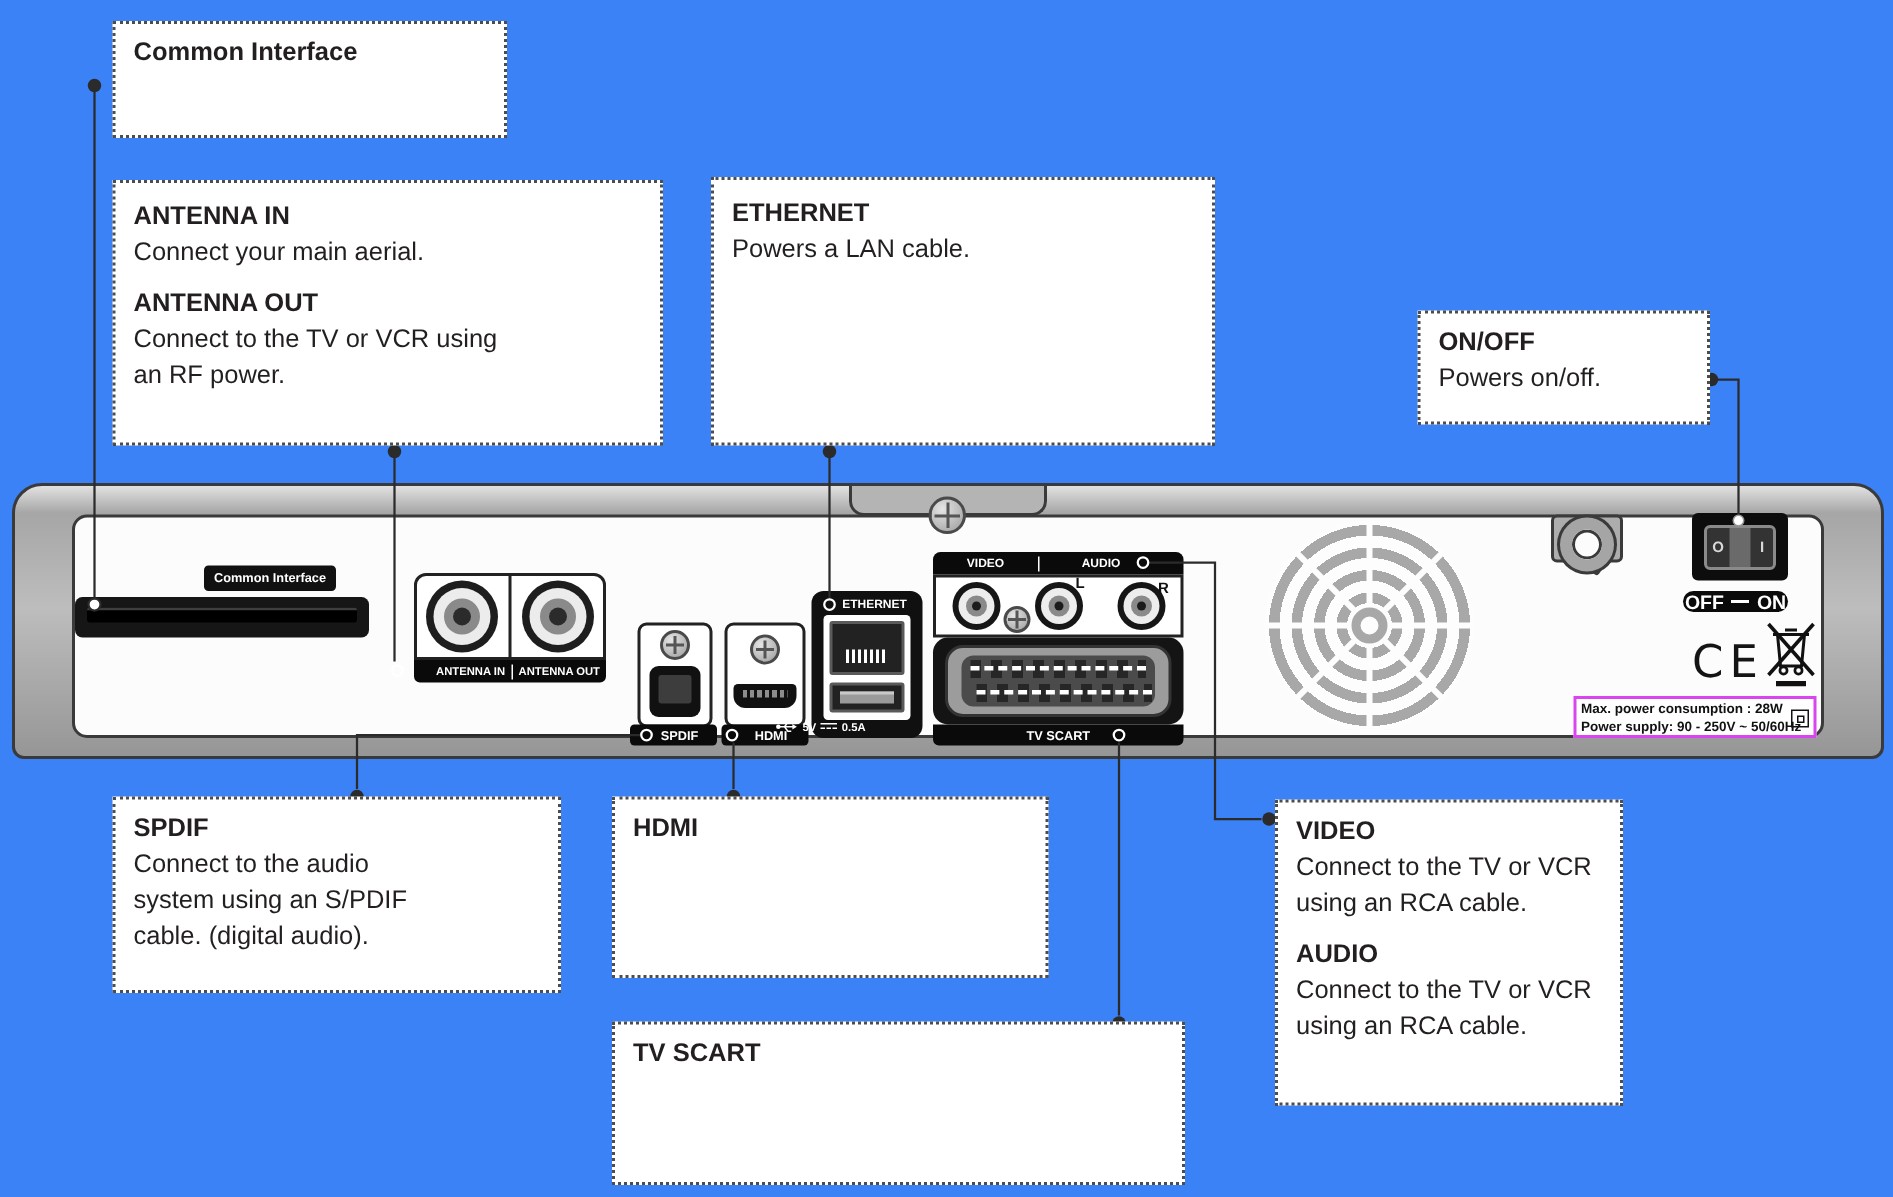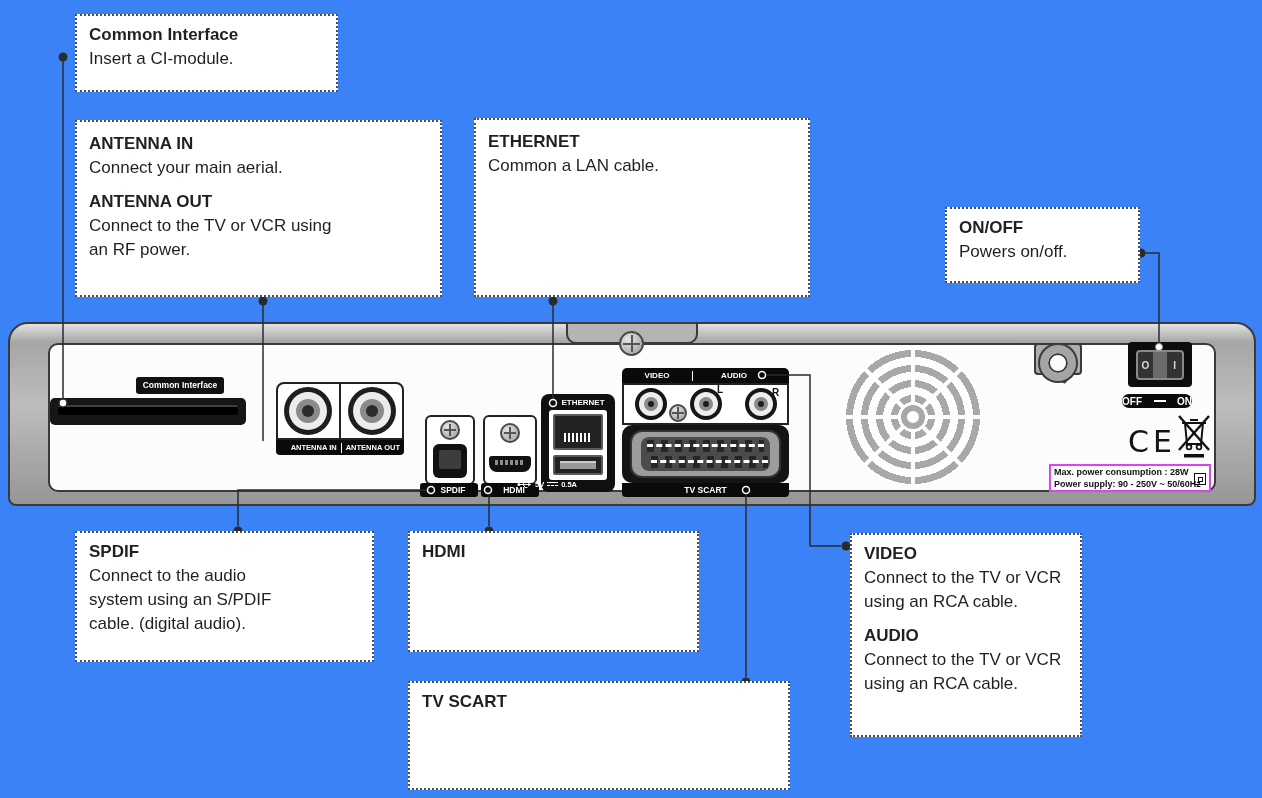--- a/index.html
+++ b/index.html
@@ -156,22 +156,22 @@
   
   #switch { position:absolute; left:1128px; top:342px; width:64px; height:45px;
             background:#0d0d0d; border-radius:4px; z-index:4; }
   #switch-inner { position:absolute; left:1136px; top:350px; width:48px; height:30px;
                   background:#333; border:2px solid #8a8a8a; border-radius:4px; z-index:5;
                   display:flex; align-items:center; color:#d8d8d8; font-size:10px; font-weight:bold; }
   #switch-inner span { flex:1; text-align:center; }
   #switch-divider { width:1px; height:100%; background:#6a6a6a; }
   #offon { position:absolute; left:1122px; top:394px; width:70px; height:14px;
            background:#0a0a0a; border-radius:7px; z-index:5;
-           display:flex; align-items:center; justify-content:space-between; gap:5px;
-           color:#fff; font-size:10px; font-weight:bold; }
+           display:flex; align-items:center; justify-content:center; gap:5px;
+           color:#fff; font-size:13px; font-weight:bold; }
   .offon-divider { width:12px; height:2px; background:#fff; }
 
   
   #ce { position:absolute; left:1128px; top:424px; font-family:"DejaVu Sans",sans-serif;
         font-size:30px; letter-spacing:4px; color:#141414; z-index:5; }
   #weee { position:absolute; left:1176px; top:410px; z-index:5; }
   #pwr-box { position:absolute; left:1049px; top:464px; width:162px; height:28px;
              background:#fff; border:2px solid #d946ef; z-index:7; }
   #pwr-box p { font-size:9px; font-weight:bold; color:#111; line-height:11px; margin:1px 0 0 3px; white-space:nowrap; }
   #dbl-ins { position:absolute; right:3px; top:7px; width:12px; height:12px; border:1.5px solid #111; }
@@ -181,40 +181,39 @@
   #overlay { position:absolute; left:0; top:0; width:1262px; height:798px; z-index:15; pointer-events:none; }
 </style>
 </head>
 <body>
 
 <div id="canvas">
 
   <div class="callout" id="co-ci">
     <div class="co-block">
       <h3>Common Interface</h3>
-      <p>Insert a CI-module.</p>
     </div>
   </div>
 
   <div class="callout" id="co-ant">
     <div class="co-block">
       <h3>ANTENNA IN</h3>
       <p>Connect your main aerial.</p>
     </div>
     <div class="co-block">
       <h3>ANTENNA OUT</h3>
       <p>Connect to the TV or VCR using
 an RF power.</p>
     </div>
   </div>
 
   <div class="callout" id="co-eth">
     <div class="co-block">
       <h3>ETHERNET</h3>
-      <p>Common a LAN cable.</p>
+      <p>Powers a LAN cable.</p>
     </div>
   </div>
 
   <div class="callout" id="co-pwr">
     <div class="co-block">
       <h3>ON/OFF</h3>
       <p>Powers on/off.</p>
     </div>
   </div>
 

